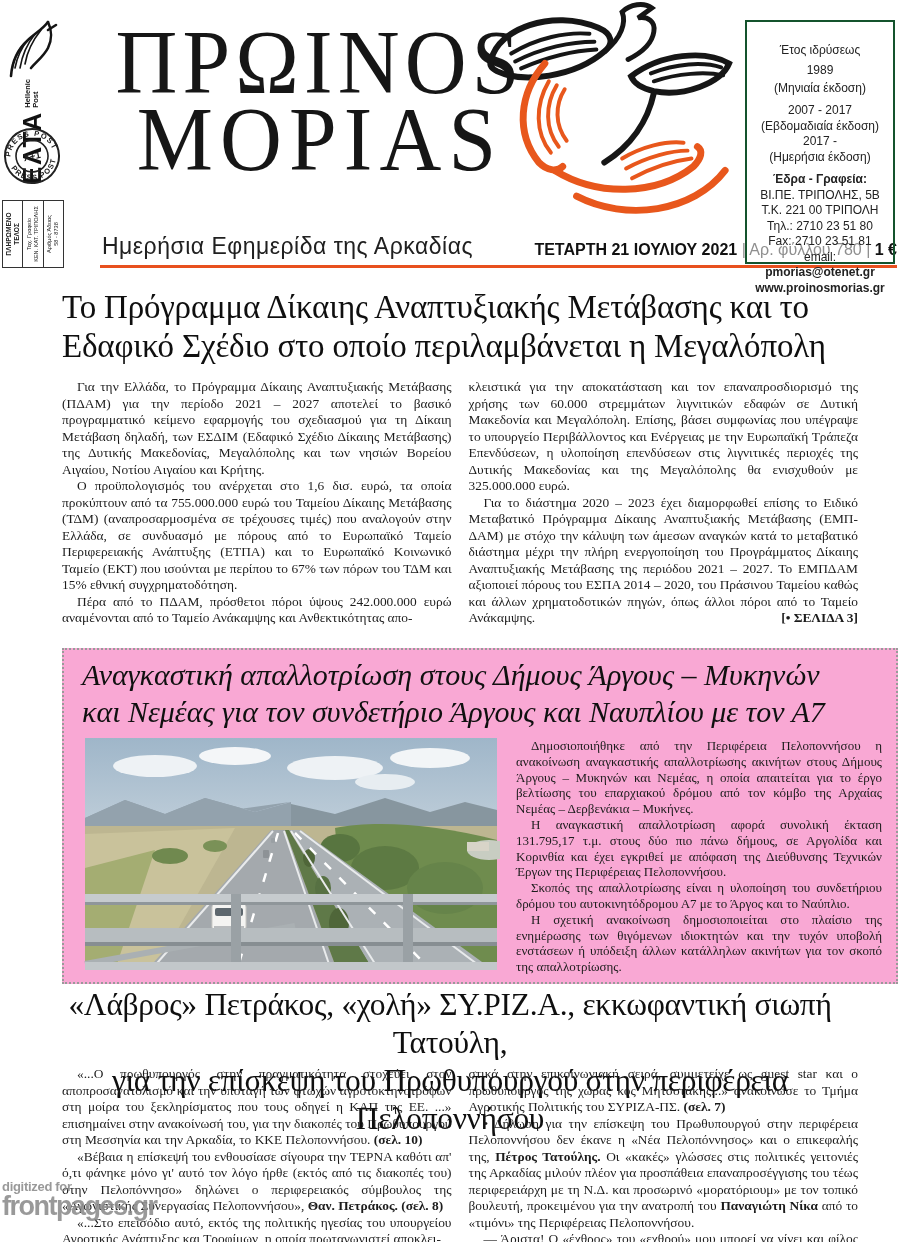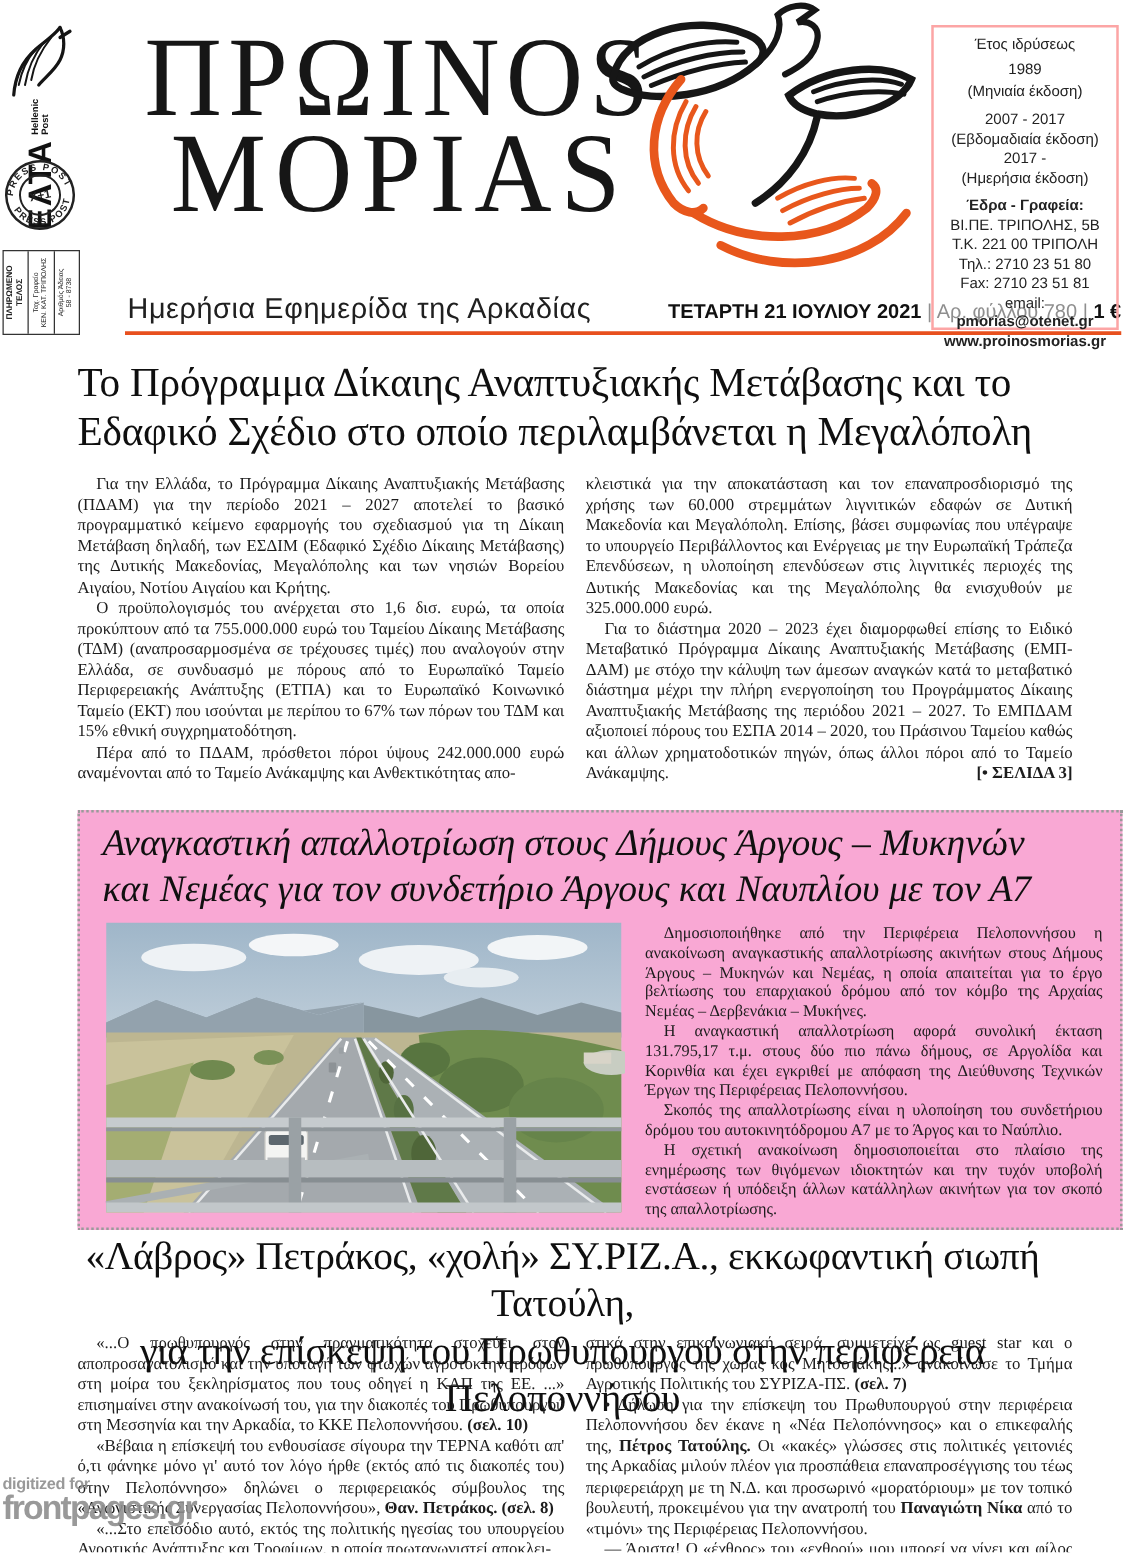--- a/index.html
+++ b/index.html
@@ -22,21 +22,21 @@
   .mast-title{position:absolute;left:70px;top:22px;width:500px;text-align:center;color:#161616;z-index:1;}
   .mast-title .t1{font:400 84px/82px "Liberation Serif",serif;letter-spacing:5px;transform:scale(1.02,1.08);}
   .mast-title .t2{font:400 84px/80px "Liberation Serif",serif;letter-spacing:7px;margin-top:-4px;transform:scale(1.02,1.08);}
   .bird{position:absolute;left:428px;top:0px;width:312px;height:224px;z-index:2;}
   .subtitle{position:absolute;left:102px;top:233px;font:400 23px/26px "Liberation Sans",sans-serif;color:#202020;letter-spacing:.5px;}
   .dateline{position:absolute;left:460px;top:240px;width:437px;text-align:right;font:400 16px/20px "Liberation Sans",sans-serif;color:#8f8f8f;}
   .dateline .b{font-weight:bold;color:#111;}
   .redrule{position:absolute;left:100px;top:265px;width:797px;height:3px;background:#e8501e;}
 
   
-  .infobox{position:absolute;left:745px;top:20px;width:150px;height:244px;border:2px solid #fca5a5;box-sizing:border-box;text-align:center;font:400 12px/15.5px "Liberation Sans",sans-serif;color:#222;padding-top:6px;}
+  .infobox{position:absolute;left:745px;top:20px;width:150px;height:244px;border:2px solid #14532d;box-sizing:border-box;text-align:center;font:400 12px/15.5px "Liberation Sans",sans-serif;color:#222;padding-top:21px;}
   .infobox .year{font-size:12px;line-height:22px;}
   .infobox .bold{font-weight:bold;}
   .infobox .gap{height:7px;}
 
   
   .a1{position:absolute;left:62px;top:288px;width:796px;}
   .hl1{font:400 33px/39px "Liberation Serif",serif;color:#0f0f0f;letter-spacing:-.2px;}
   .cols{display:flex;gap:17px;margin-top:13px;}
   .col{flex:1;min-width:0;}
   .bodytext p{margin:0;text-align:justify;font-size:13.4px;line-height:16.5px;color:#1c1c1c;}

